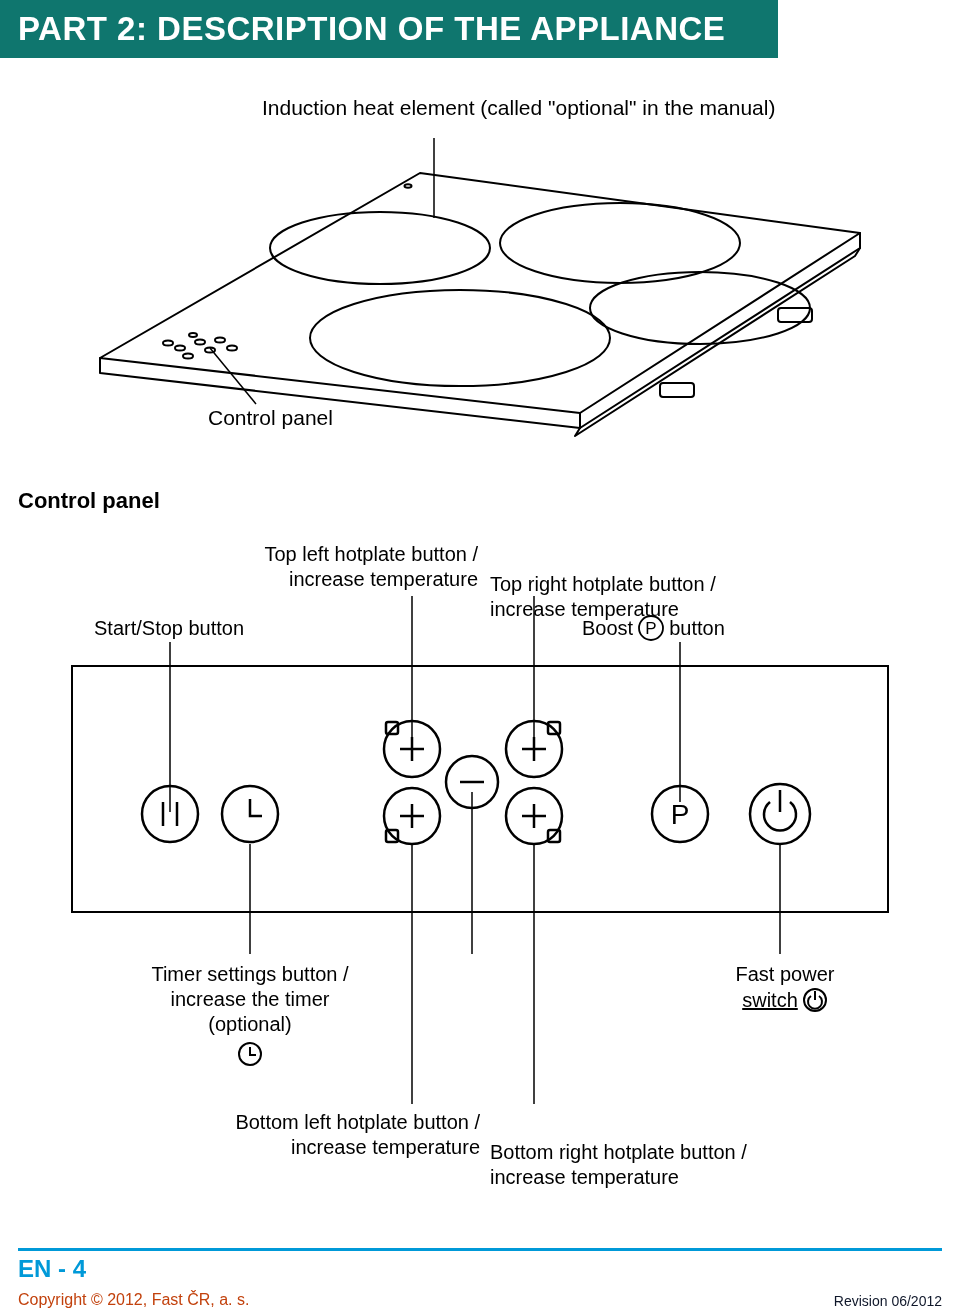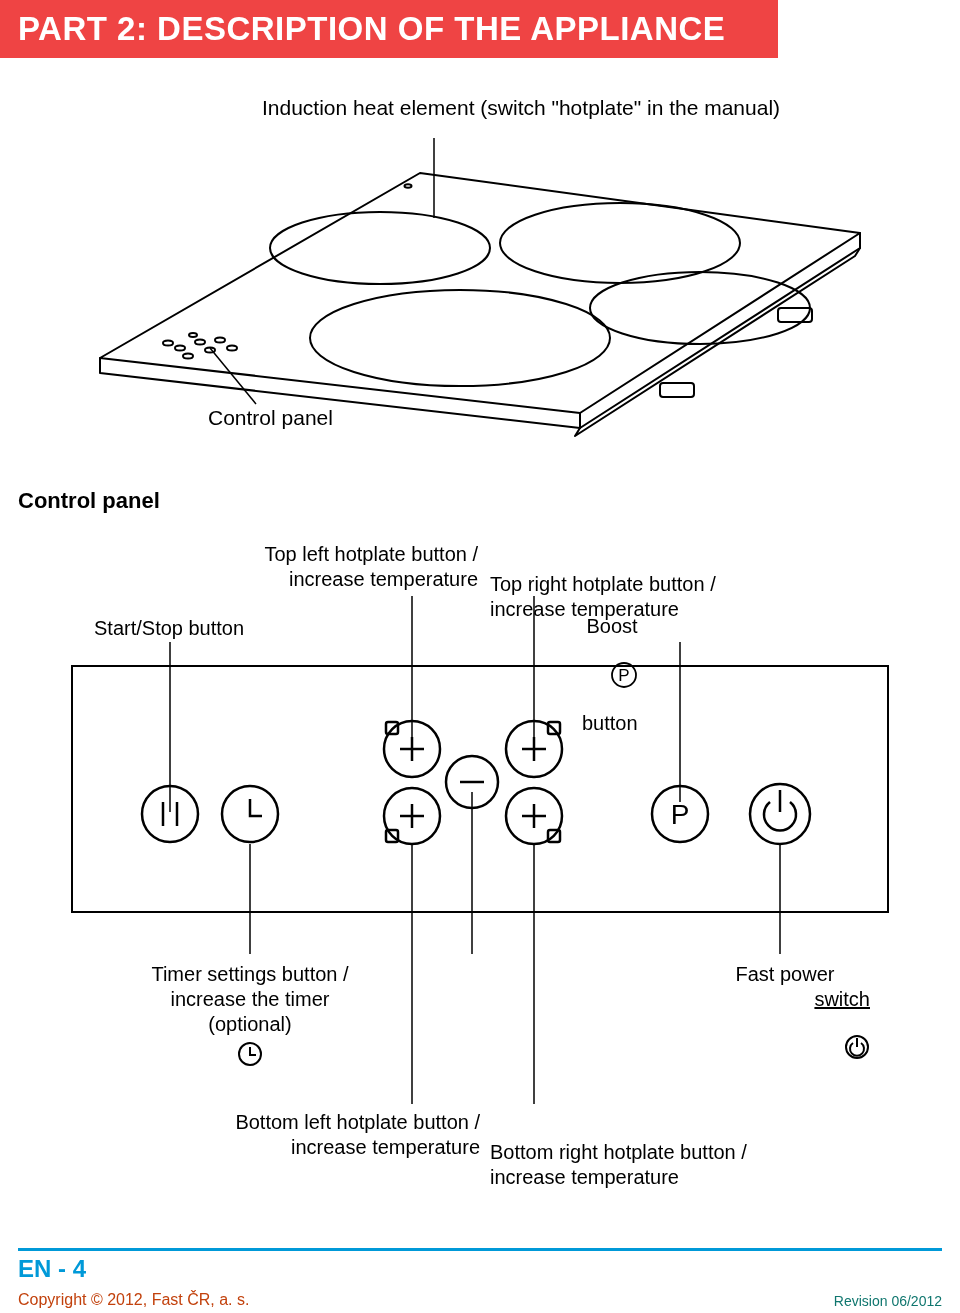--- a/index.html
+++ b/index.html
@@ -5,21 +5,21 @@
   * { box-sizing: border-box; margin: 0; padding: 0; }
   body {
     width: 960px;
     height: 1313px;
     font-family: "Myriad Pro", "Segoe UI", Arial, sans-serif;
     background: #fff;
     color: #000;
     position: relative;
   }
   .title-bar {
-    background: #ef4444;
+    background: #0f766e;
     color: #fff;
     font-weight: 700;
     font-size: 33px;
     letter-spacing: 0.5px;
     padding: 10px 14px 10px 18px;
     margin-left: 0;
     margin-top: 0;
     width: 778px;
   }
   .appliance-area {
@@ -48,49 +48,49 @@
   }
 
   .diagram-area {
     position: relative;
     height: 700px;
     width: 960px;
   }
   .lbl { position: absolute; font-size: 20px; line-height: 1.25; }
   .lbl.right { text-align: left; margin-top: 30px; }
   .lbl.left  { text-align: right; }
-  .lbl .row { display: flex; align-items: flex-end; gap: 22px; flex-direction: column; }
+  .lbl .row { display: flex; align-items: center; gap: 4px; }
   svg.panel { position: absolute; left: 70px; top: 150px; }
   svg.lines { position: absolute; left: 0; top: 0; }
 
   .footer-rule {
     position: absolute;
     left: 18px; right: 18px; bottom: 62px;
     border-top: 3px solid #0099d8;
   }
   .page-num {
     position: absolute; left: 18px; bottom: 30px;
     color: #0099d8; font-weight: 700; font-size: 24px;
   }
   .copyright {
     position: absolute; left: 18px; bottom: 4px;
     font-size: 16px; color: #c2410c;
   }
   .revision {
     position: absolute; right: 18px; bottom: 4px;
-    font-size: 14px; color: #0f766e;
+    font-size: 14px; color: #0f172a;
   }
 </style>
 </head>
 <body>
 
 <div class="title-bar">PART 2: DESCRIPTION OF THE APPLIANCE</div>
 
 <div class="appliance-area">
-  <div class="label-top">Induction heat element (switch "hotplate" in the manual)</div>
+  <div class="label-top">Induction heat element (called "optional" in the manual)</div>
 
   <svg class="cooktop" width="820" height="300" viewBox="0 0 820 300">
     <g stroke="#000" stroke-width="2" fill="none" stroke-linejoin="round" stroke-linecap="round">
 
       <path d="M40 220 L360 35 L800 95 L520 275 Z"></path>
       <path d="M40 220 L40 235 L520 290 L520 275"></path>
       <path d="M520 290 L800 110 L800 95"></path>
 
       <path d="M800 110 L795 118 L515 298 L520 290"></path>
 

